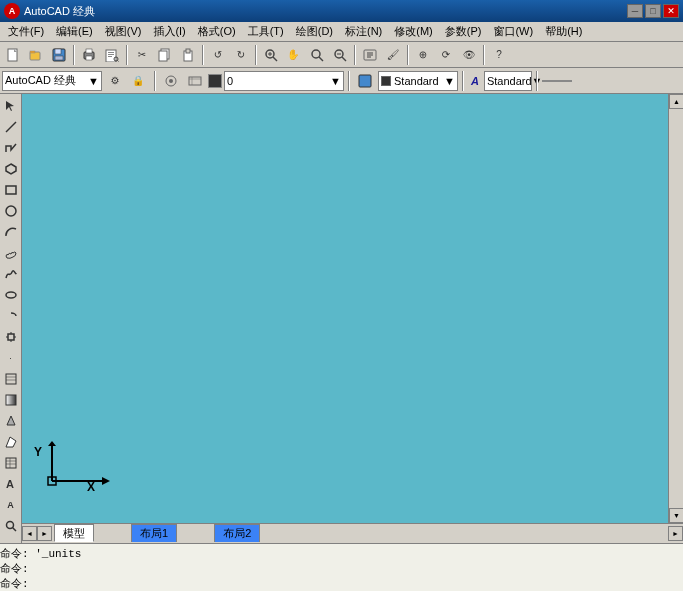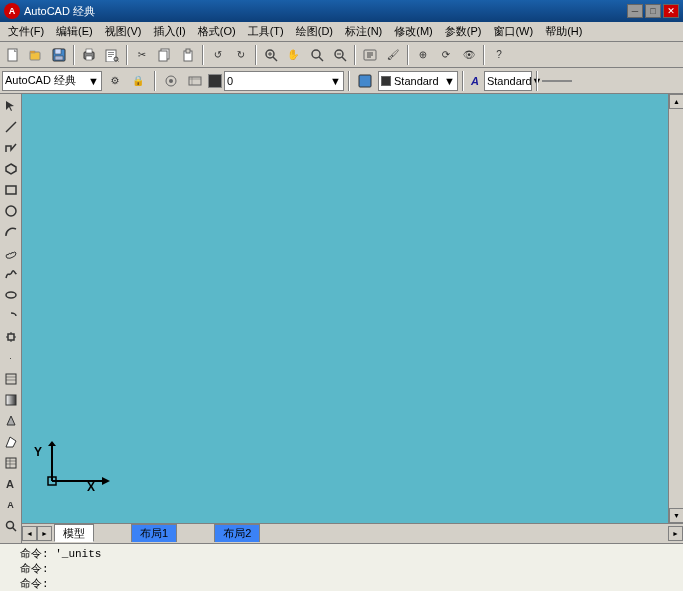--- a/index.html
+++ b/index.html
@@ -195,21 +195,21 @@
     .tab.active {
       background: #ffffff;
       border-bottom: 1px solid #ffffff;
     }
 
     
     #command-bar {
       height: 48px;
       background: #f0f0e8;
       border-top: 1px solid #808080;
-      padding: 2px 20px;
+      padding: 2px 0;
       font-size: 11px;
       font-family: 'Courier New', monospace;
     }
     #command-line {
       width: 100%;
       height: 14px;
       font-size: 11px;
       font-family: 'Courier New', monospace;
       border: none;
       background: transparent;

